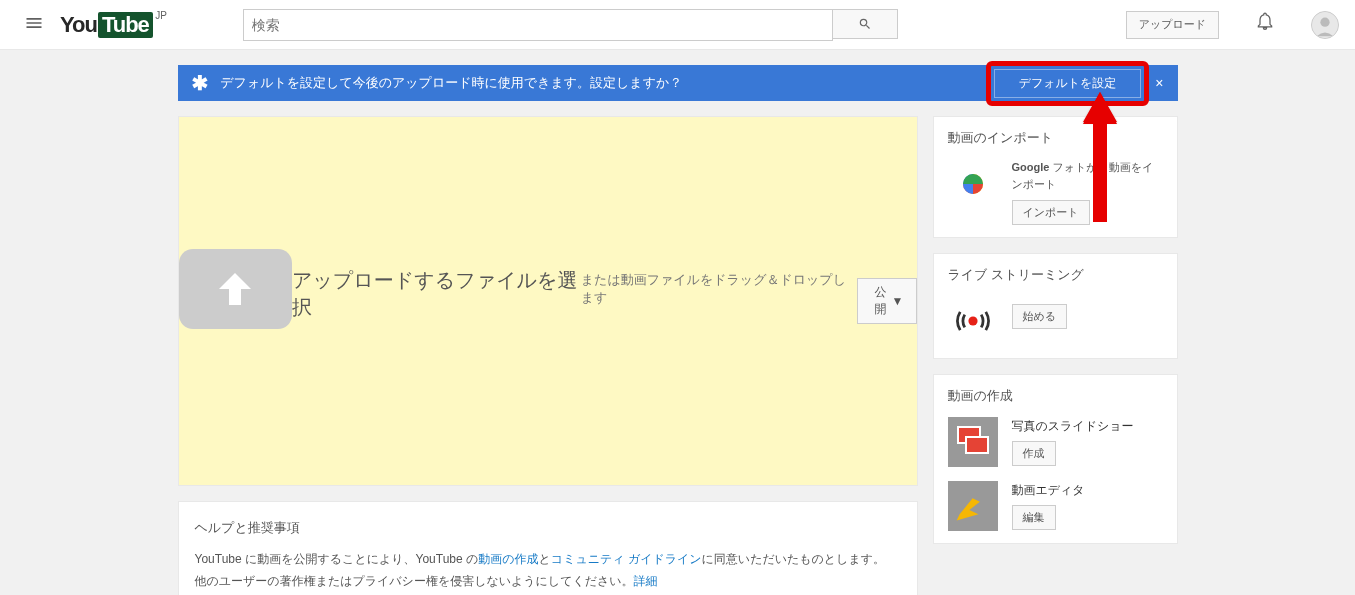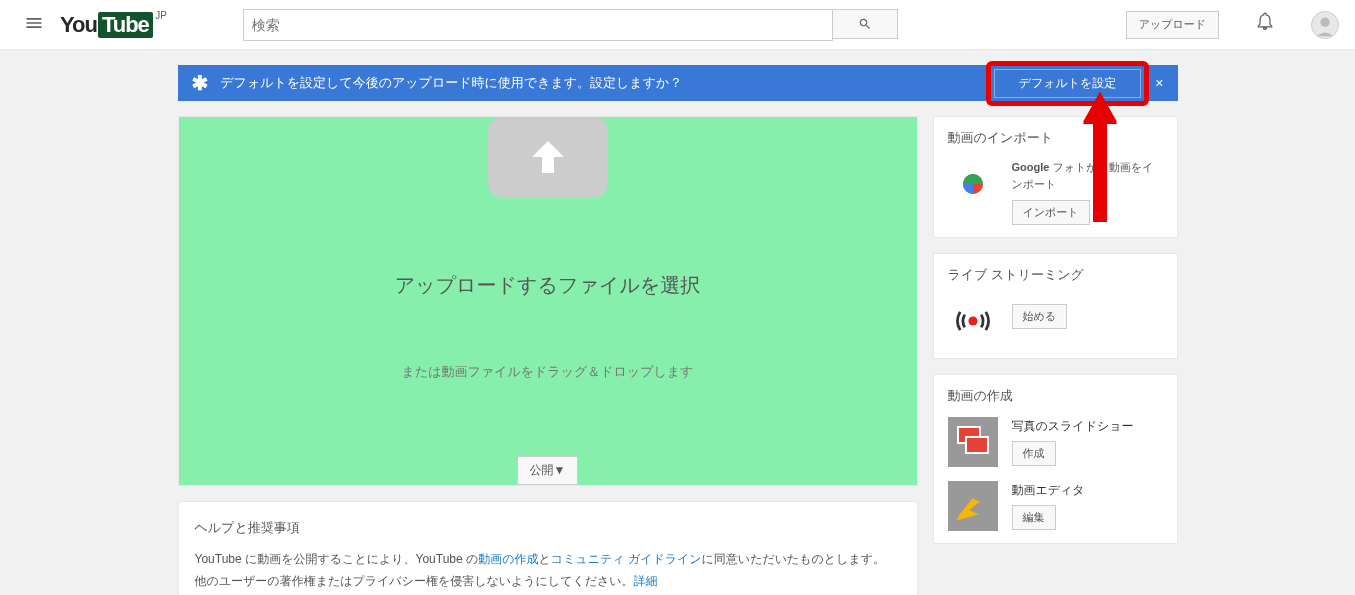--- a/index.html
+++ b/index.html
@@ -33,21 +33,21 @@
 .banner-btn { background: #3978d6; border: 1px solid rgba(255,255,255,0.4); color: #fff; padding: 5px 24px; font-size: 12px; cursor: pointer; }
 .banner-highlight { position: absolute; top: -8px; left: -8px; right: -8px; bottom: -8px; border: 5px solid #e60000; border-radius: 6px; pointer-events: none; }
 .banner-close { margin-left: 14px; cursor: pointer; font-size: 14px; }
 
 
 .main { display: flex; gap: 15px; margin-top: 15px; }
 .left-col { flex: 1; }
 .right-col { width: 245px; }
 
 
-.upload-area { background: #86efac; border: 1px solid #e8e8e8; height: 370px; display: flex; flex-direction: column; align-items: center; justify-content: space-between; }
+.upload-area { background: #fef9c3; border: 1px solid #e8e8e8; height: 370px; display: flex; flex-direction: row; align-items: center; justify-content: space-between; }
 .upload-icon { width: 120px; height: 80px; background: #ccc; border-radius: 14px; display: flex; align-items: center; justify-content: center; margin-bottom: 24px; }
 .upload-icon svg { width: 48px; height: 48px; fill: #fff; }
 .upload-title { font-size: 20px; color: #555; margin-bottom: 14px; }
 .upload-sub { font-size: 13px; color: #777; margin-bottom: 24px; }
 .privacy-select { border: 1px solid #ccc; background: #f8f8f8; padding: 5px 12px; font-size: 12px; cursor: pointer; display: flex; align-items: center; color: #555; }
 
 
 .help-box { background: #fff; border: 1px solid #e8e8e8; margin-top: 15px; padding: 14px 16px; font-size: 12px; color: #555; line-height: 1.8; }
 .help-title { font-size: 13px; margin-bottom: 10px; font-weight: normal; }
 .help-link { color: #167ac6; text-decoration: none; }

